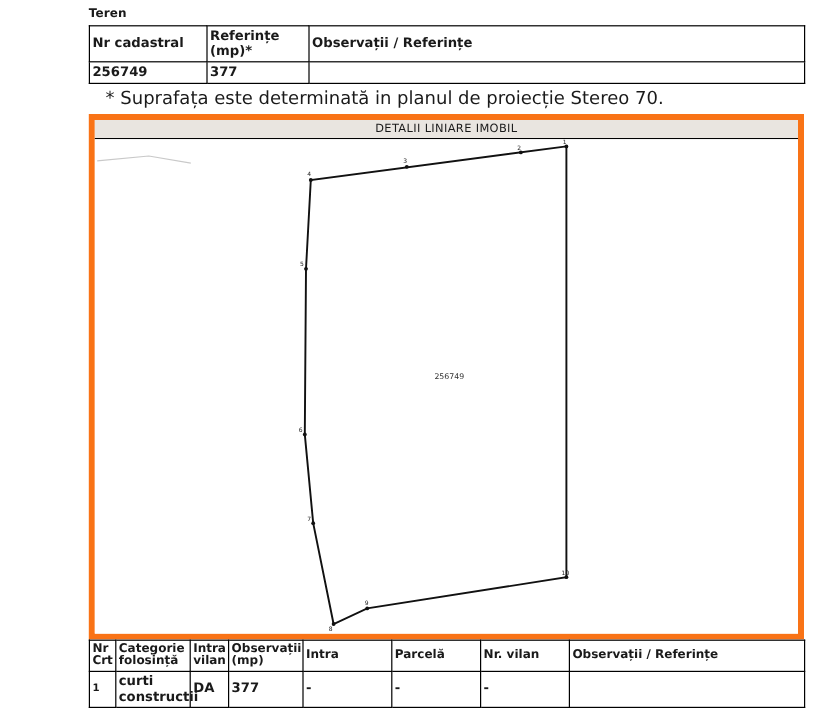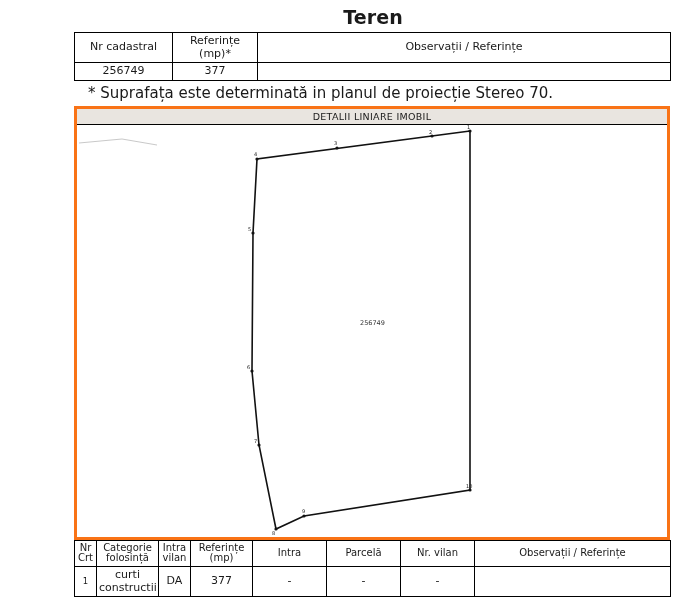--- a/index.html
+++ b/index.html
@@ -18,41 +18,40 @@
   .page {
     position: relative;
     width: 686px;
     height: 600px;
     box-sizing: border-box;
     padding: 0 14px;
   }
 
   
   .section-title {
-    font-size: 19px;
+    font-size: 10px;
     font-weight: bold;
     margin: 6px 0 4px 60px;
     letter-spacing: .1px;
-    text-align: center;
   }
   .section-title.lower {
     margin-left: 60px;
     margin-top: 4px;
   }
 
   
   table.doc {
     border-collapse: collapse;
     table-layout: fixed;
   }
   table.doc td, table.doc th {
     border: 1px solid #000;
     font-size: 11px;
-    font-weight: normal;
-    text-align: center;
+    font-weight: bold;
+    text-align: left;
     padding: 2px 2px;
     background: #fff;
     line-height: 1.15;
     margin-top: 16px;
   }
 
   .teren-wrap {
     margin-left: 60px;
     width: 596px;
   }
@@ -62,21 +61,21 @@
 
   .note {
     font-size: 15px;
     margin: 3px 0 4px 74px;
   }
 
   
   .draw-panel {
     margin-left: 60px;
     width: 596px;
-    border: 3px solid #f97316;
+    border: 5px solid #f97316;
     box-sizing: border-box;
     background: #fff;
   }
   .draw-header {
     background: #e9e5e0;
     border-bottom: 1px solid #000;
     font-size: 9.5px;
     text-align: center;
     padding: 2px 0;
     letter-spacing: .3px;
@@ -190,21 +189,21 @@
         <col style="width:74px">
         <col style="width:74px">
         <col style="width:74px">
         <col style="width:196px">
       </colgroup>
       <tbody>
           <tr class="hdr">
         <td class="small">Nr Crt</td>
         <td>Categorie folosință</td>
         <td class="small">Intra vilan</td>
-        <td>Referințe (mp)</td>
+        <td>Observații (mp)</td>
         <td>Intra</td>
         <td>Parcelă</td>
         <td>Nr. vilan</td>
         <td>Observații / Referințe</td>
       </tr>
       <tr>
         <td class="small">1</td>
         <td>curti constructii</td>
         <td>DA</td>
         <td>377</td>

